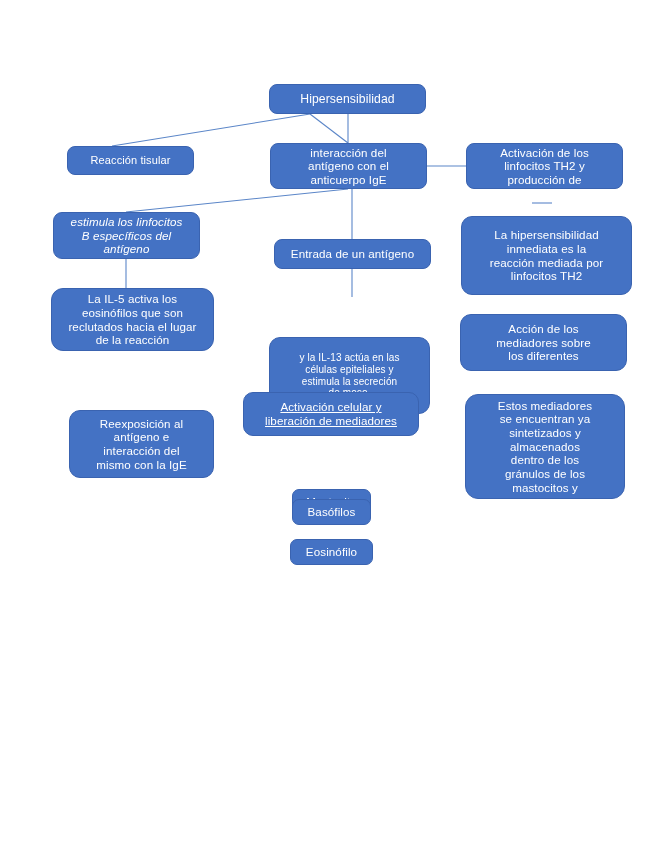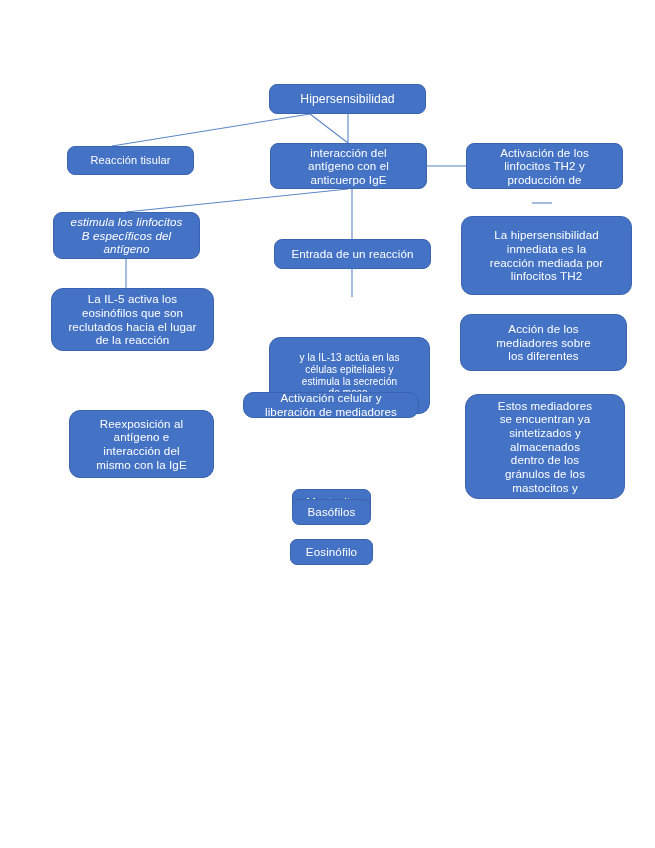--- a/index.html
+++ b/index.html
@@ -54,21 +54,21 @@
   .n-reaccion  { left: 47px;  top: 146px; width: 127px; height: 29px;  font-size: 11px; border-radius: 8px; margin-left: 20px; }
   .n-interacc  { left: 270px; top: 143px; width: 157px; height: 46px;  font-size: 11.6px; border-radius: 8px; }
   .n-activth2  { left: 466px; top: 143px; width: 157px; height: 46px;  font-size: 11.6px; border-radius: 8px; }
   .n-estimula  { left: 53px;  top: 212px; width: 147px; height: 47px;  font-size: 11.6px; border-radius: 9px; font-style: italic; }
   .n-entrada   { left: 274px; top: 239px; width: 157px; height: 30px;  font-size: 11.6px; border-radius: 8px; }
   .n-hiperinm  { left: 461px; top: 216px; width: 171px; height: 79px;  font-size: 11.6px; border-radius: 11px; }
   .n-il5       { left: 51px;  top: 288px; width: 163px; height: 63px;  font-size: 11.6px; border-radius: 12px; }
   .n-il13      { left: 269px; top: 297px; width: 161px; height: 77px;  font-size: 10px; border-radius: 11px; margin-top: 40px; }
   .n-accion    { left: 460px; top: 314px; width: 167px; height: 57px;  font-size: 11.6px; border-radius: 11px; }
   .n-reexp     { left: 69px;  top: 378px; width: 145px; height: 68px;  font-size: 11.6px; border-radius: 11px; margin-top: 32px; }
-  .n-activcel  { left: 243px; top: 392px; width: 176px; height: 26px;  font-size: 11.6px; border-radius: 10px; }
+  .n-activcel  { left: 243px; top: 392px; width: 176px; height: 44px;  font-size: 11.6px; border-radius: 10px; text-decoration: underline; }
   .n-estosmed  { left: 465px; top: 394px; width: 160px; height: 105px; font-size: 11.6px; border-radius: 13px; }
   .n-masto     { left: 292px; top: 458px; width: 79px;  height: 26px;  font-size: 11.6px; border-radius: 7px; margin-top: 31px; }
   .n-basof     { left: 292px; top: 499px; width: 79px;  height: 26px;  font-size: 11.6px; border-radius: 7px; }
   .n-eosin     { left: 290px; top: 539px; width: 83px;  height: 26px;  font-size: 11.6px; border-radius: 7px; }
 </style>
 </head>
 <body>
 
 <div id="canvas">
 
@@ -114,21 +114,21 @@
 producción de</span>
   </div>
 
   <div class="node n-estimula">
     <span class="txt">estimula los linfocitos
 B específicos del
 antígeno</span>
   </div>
 
   <div class="node n-entrada">
-    <span class="txt">Entrada de un reacción</span>
+    <span class="txt">Entrada de un antígeno</span>
   </div>
 
   <div class="node n-hiperinm">
     <span class="txt">La hipersensibilidad
 inmediata es la
 reacción mediada por
 linfocitos TH2</span>
   </div>
 
   <div class="node n-il5">

